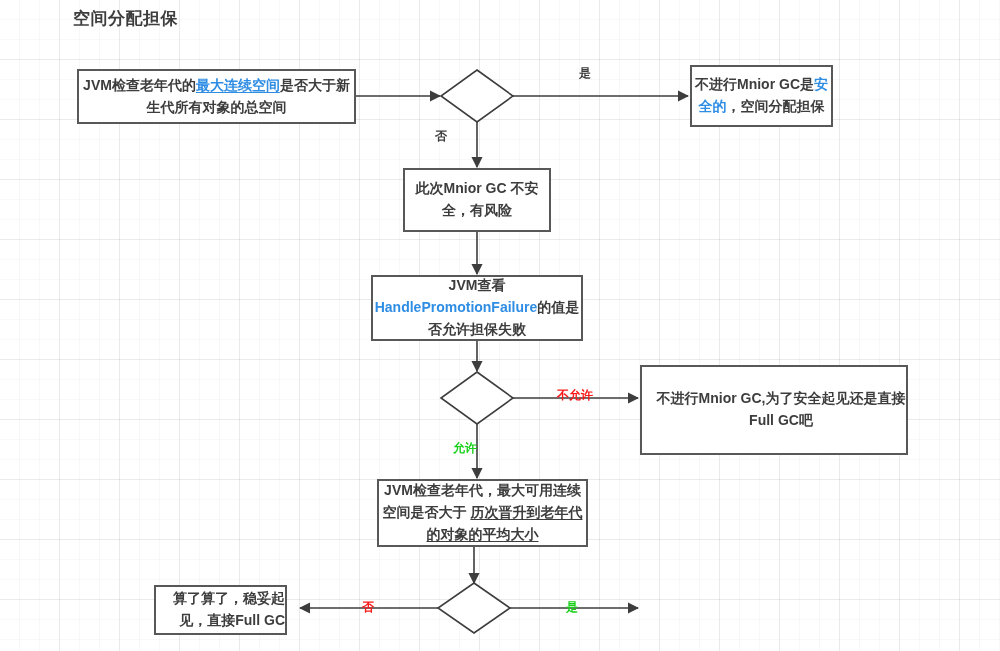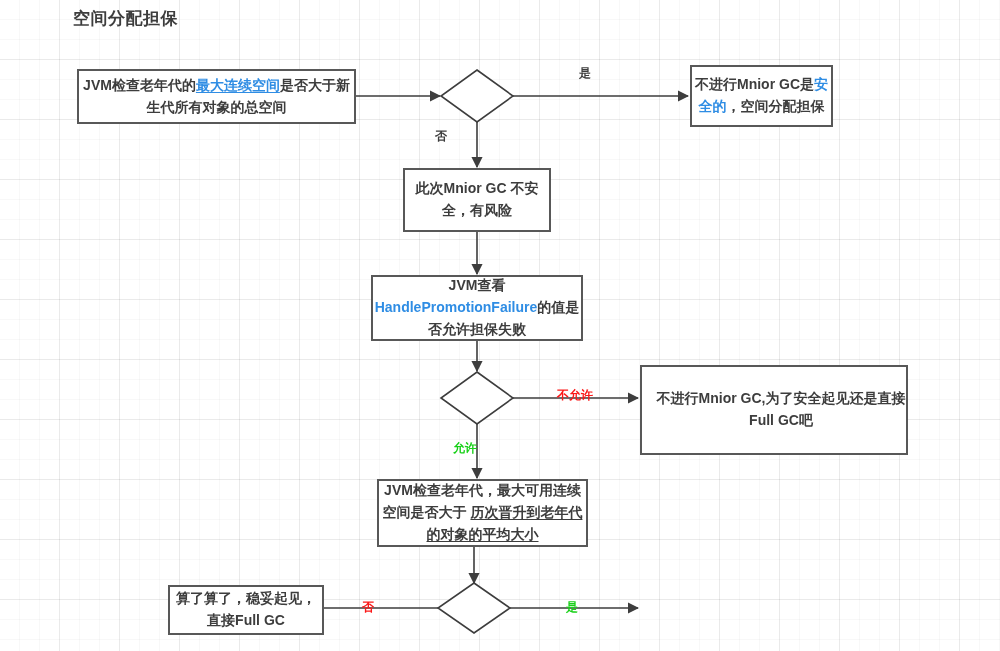--- a/index.html
+++ b/index.html
@@ -136,21 +136,21 @@
   </div>
 
   <div class="node" style="left:640px; top:365px; width:268px; height:90px; justify-content:flex-end; padding-left:14px; text-align:left;">
     <div class="inner" style="text-align:center;"><span>不进行Mnior GC,为了安全起见还是直接 Full GC吧</span></div>
   </div>
 
   <div class="node" style="left:369px; top:479px; width:211px; height:68px;margin-left:8px;">
     <div class="inner"><span>JVM检查老年代，最大可用连续空间是否大于 </span><span class="u">历次晋升到老年代的对象的平均大小</span></div>
   </div>
 
-  <div class="node" style="left:168px; top:585px; width:156px; height:50px;">
+  <div class="node" style="left:154px; top:585px; width:133px; height:50px;text-align:right;">
     <div class="inner"><span>算了算了，稳妥起见，直接Full GC</span></div>
   </div>
 
 
   <div class="edge-label lbl-gray" style="left:585px; top:73px;">是</div>
 
   <div class="edge-label lbl-gray" style="left:441px; top:136px;">否</div>
 
   <div class="edge-label lbl-red" style="left:575px; top:395px;font-family:Liberation Serif, serif;">不允许</div>
 

